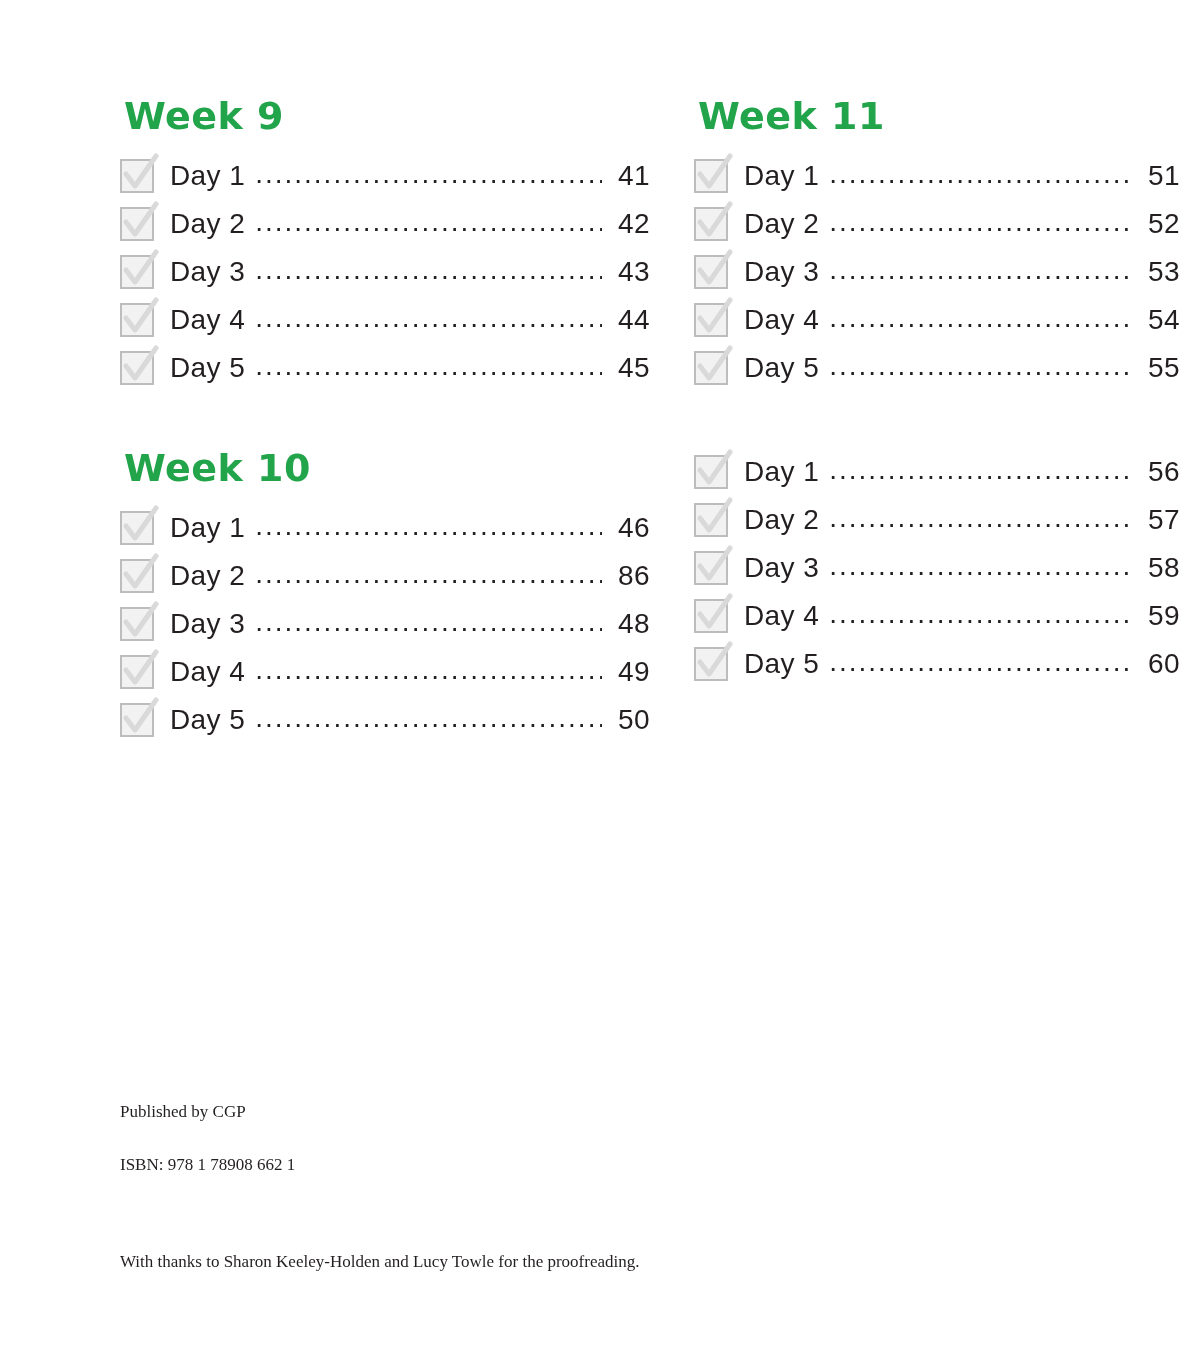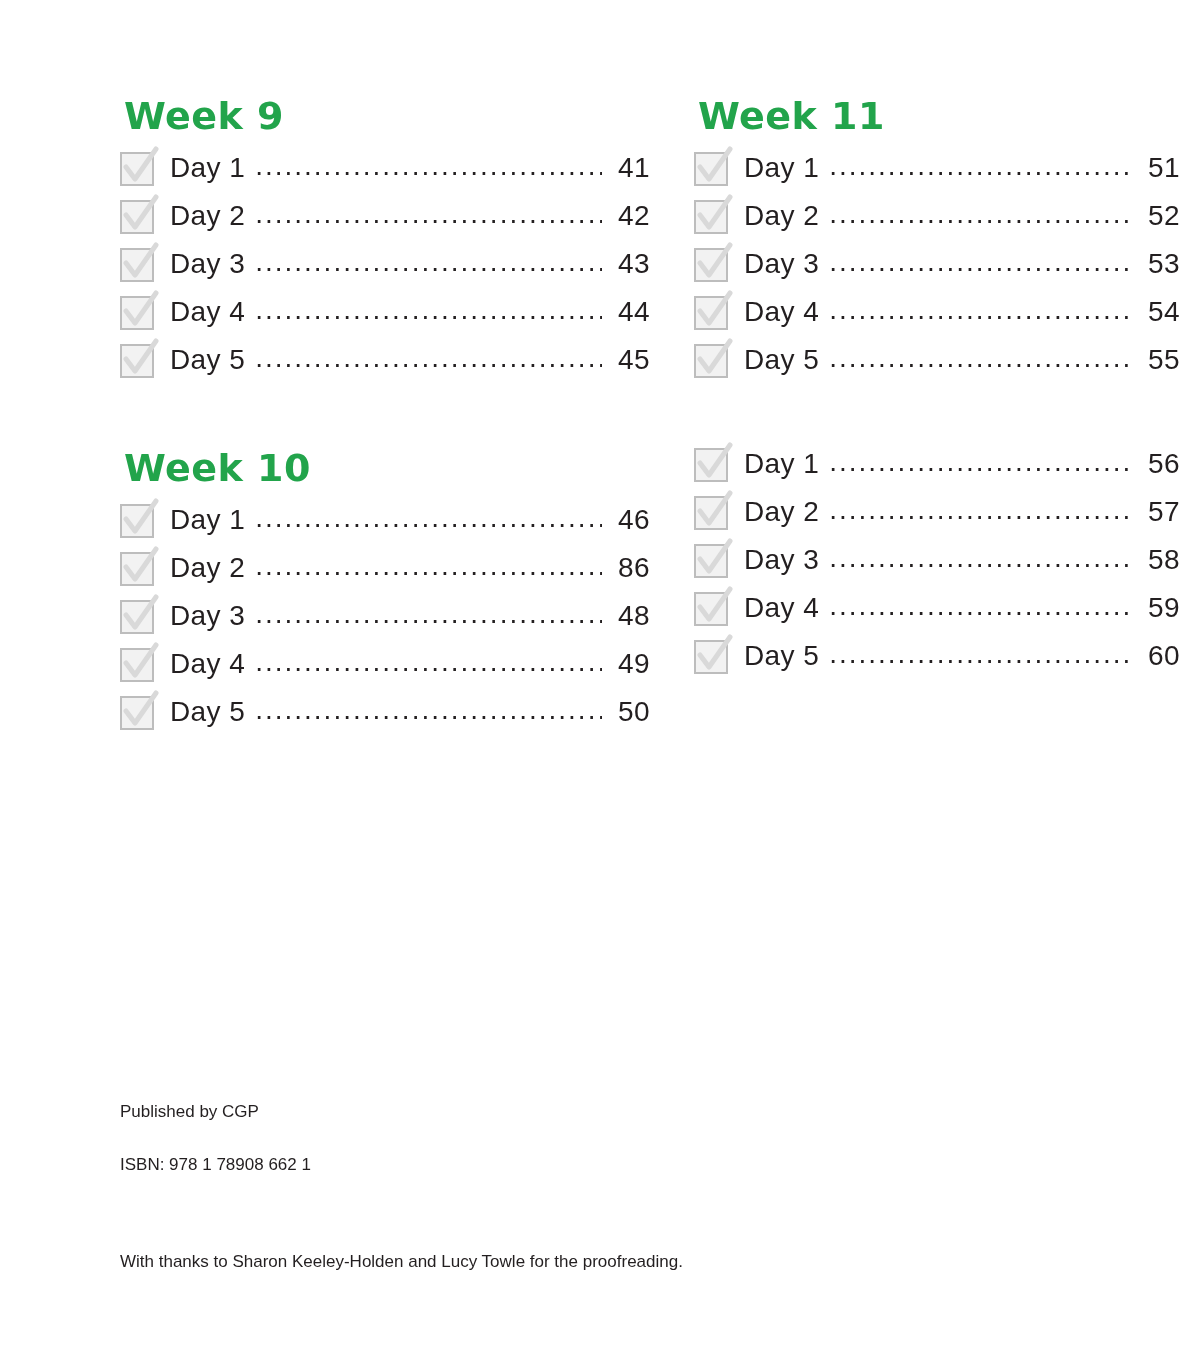--- a/index.html
+++ b/index.html
@@ -49,21 +49,21 @@
     font-weight: bold;
     font-size: 38px;
     color: #22a44b;
     letter-spacing: 0.5px;
     margin: 0 0 14px 4px;
     line-height: 1.1;
   }
 
   .day-row {
     display: flex;
-    align-items: flex-start;
+    align-items: center;
     height: 48px;
     font-size: 28px;
     color: #231f20;
   }
 
   .checkbox {
     position: relative;
     width: 34px;
     height: 34px;
     border: 2px solid #bdbdbd;
@@ -104,21 +104,21 @@
     text-align: right;
     min-width: 46px;
     letter-spacing: 0.4px;
   }
 
   .footer {
     position: absolute;
     left: 72px;
     top: 1100px;
     width: 1000px;
-    font-family: Liberation Sans, sans-serif;
+    font-family: Liberation Serif, serif;
     font-size: 17px;
     color: #231f20;
     line-height: 1.45;
   }
   .footer .line { margin-bottom: 0; }
   .footer .gap-1 { height: 28px; }
   .footer .gap-2 { height: 38px; }
   .footer .gap-3 { height: 34px; }
   .footer .tight { line-height: 1.5; }
 </style>

